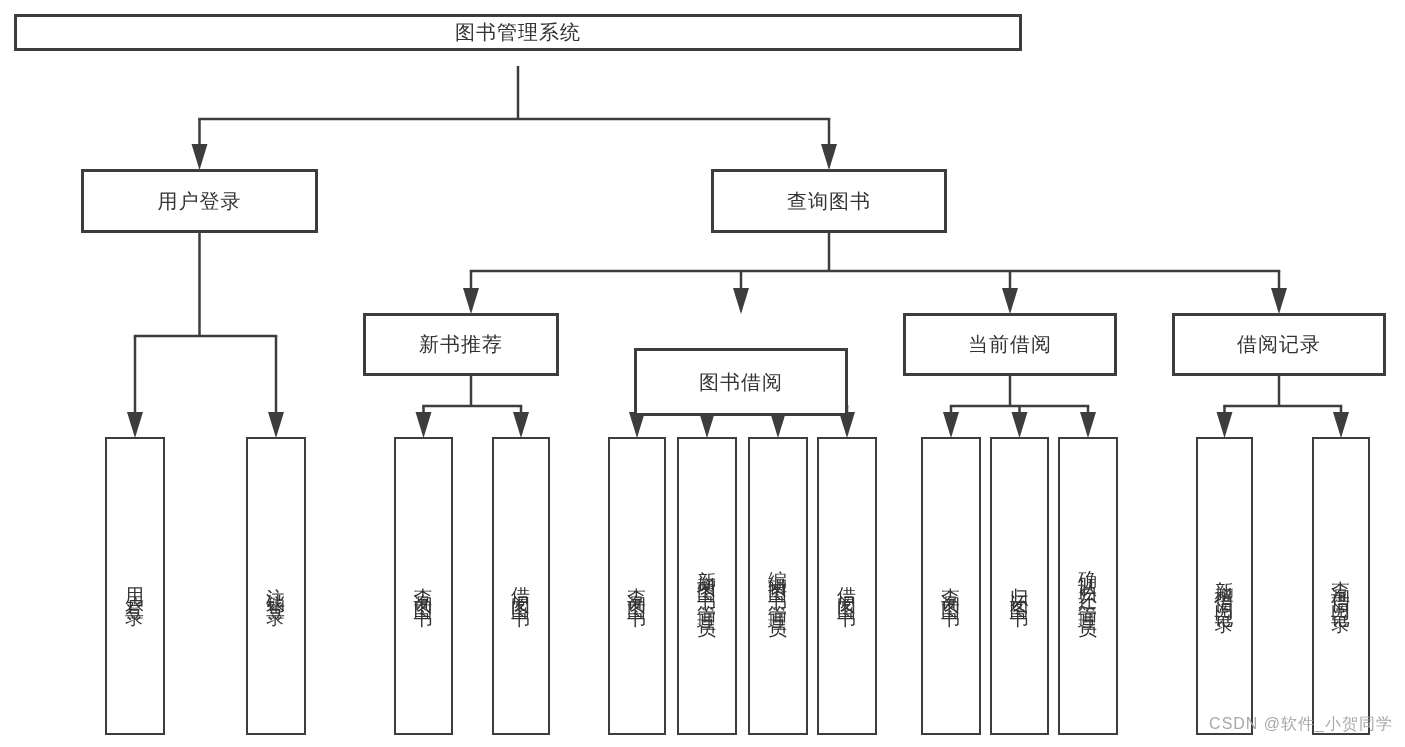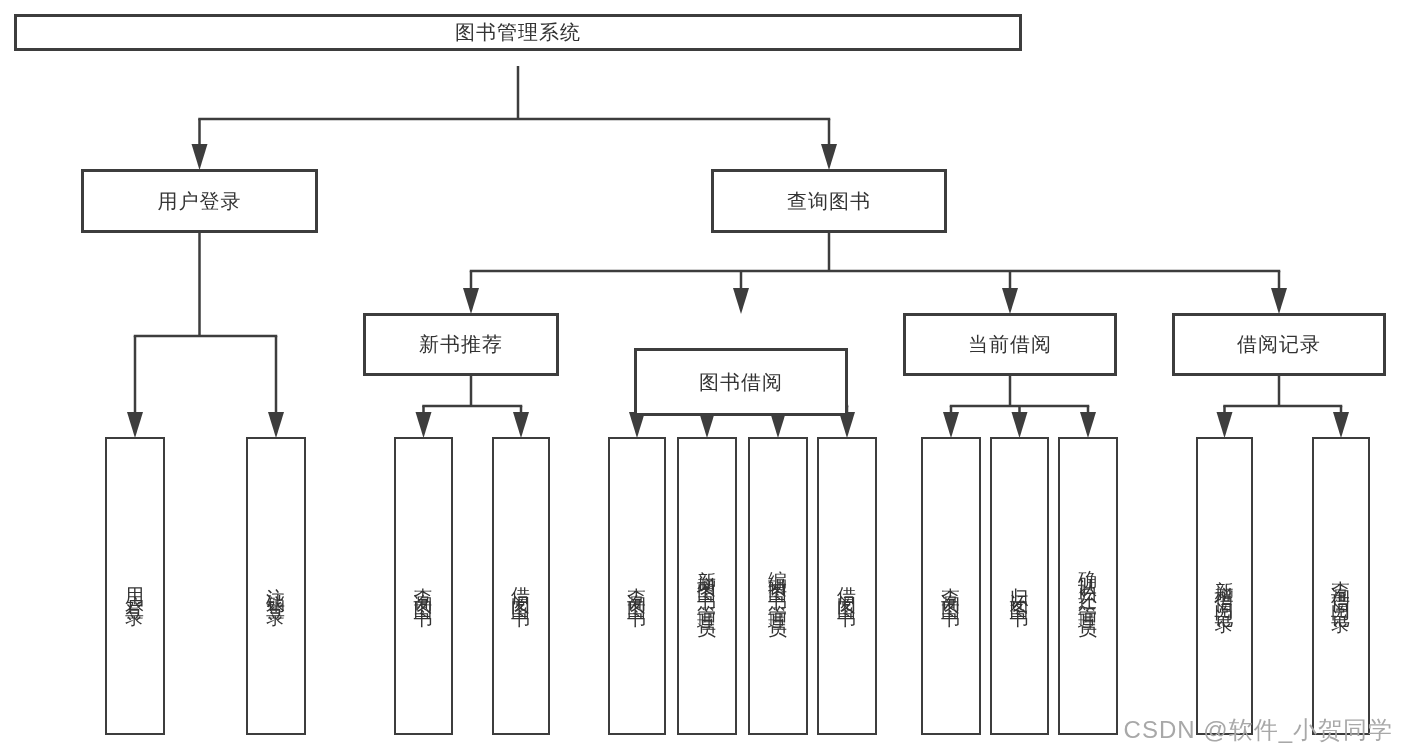--- a/index.html
+++ b/index.html
@@ -44,21 +44,21 @@
   .node.v .label {
     writing-mode: vertical-rl;
     font-size: 19px;
     letter-spacing: 7px;
     line-height: 1;
   }
   .watermark {
     position: absolute;
     right: 12px;
     top: 714px;
-    font-size: 24px;
+    font-size: 16px;
     letter-spacing: 1px;
     color: var(--wm, #a8a8a8);
     white-space: nowrap;
     z-index: 5;
   }
 </style>
 </head>
 <body>
 
 <div class="canvas">

